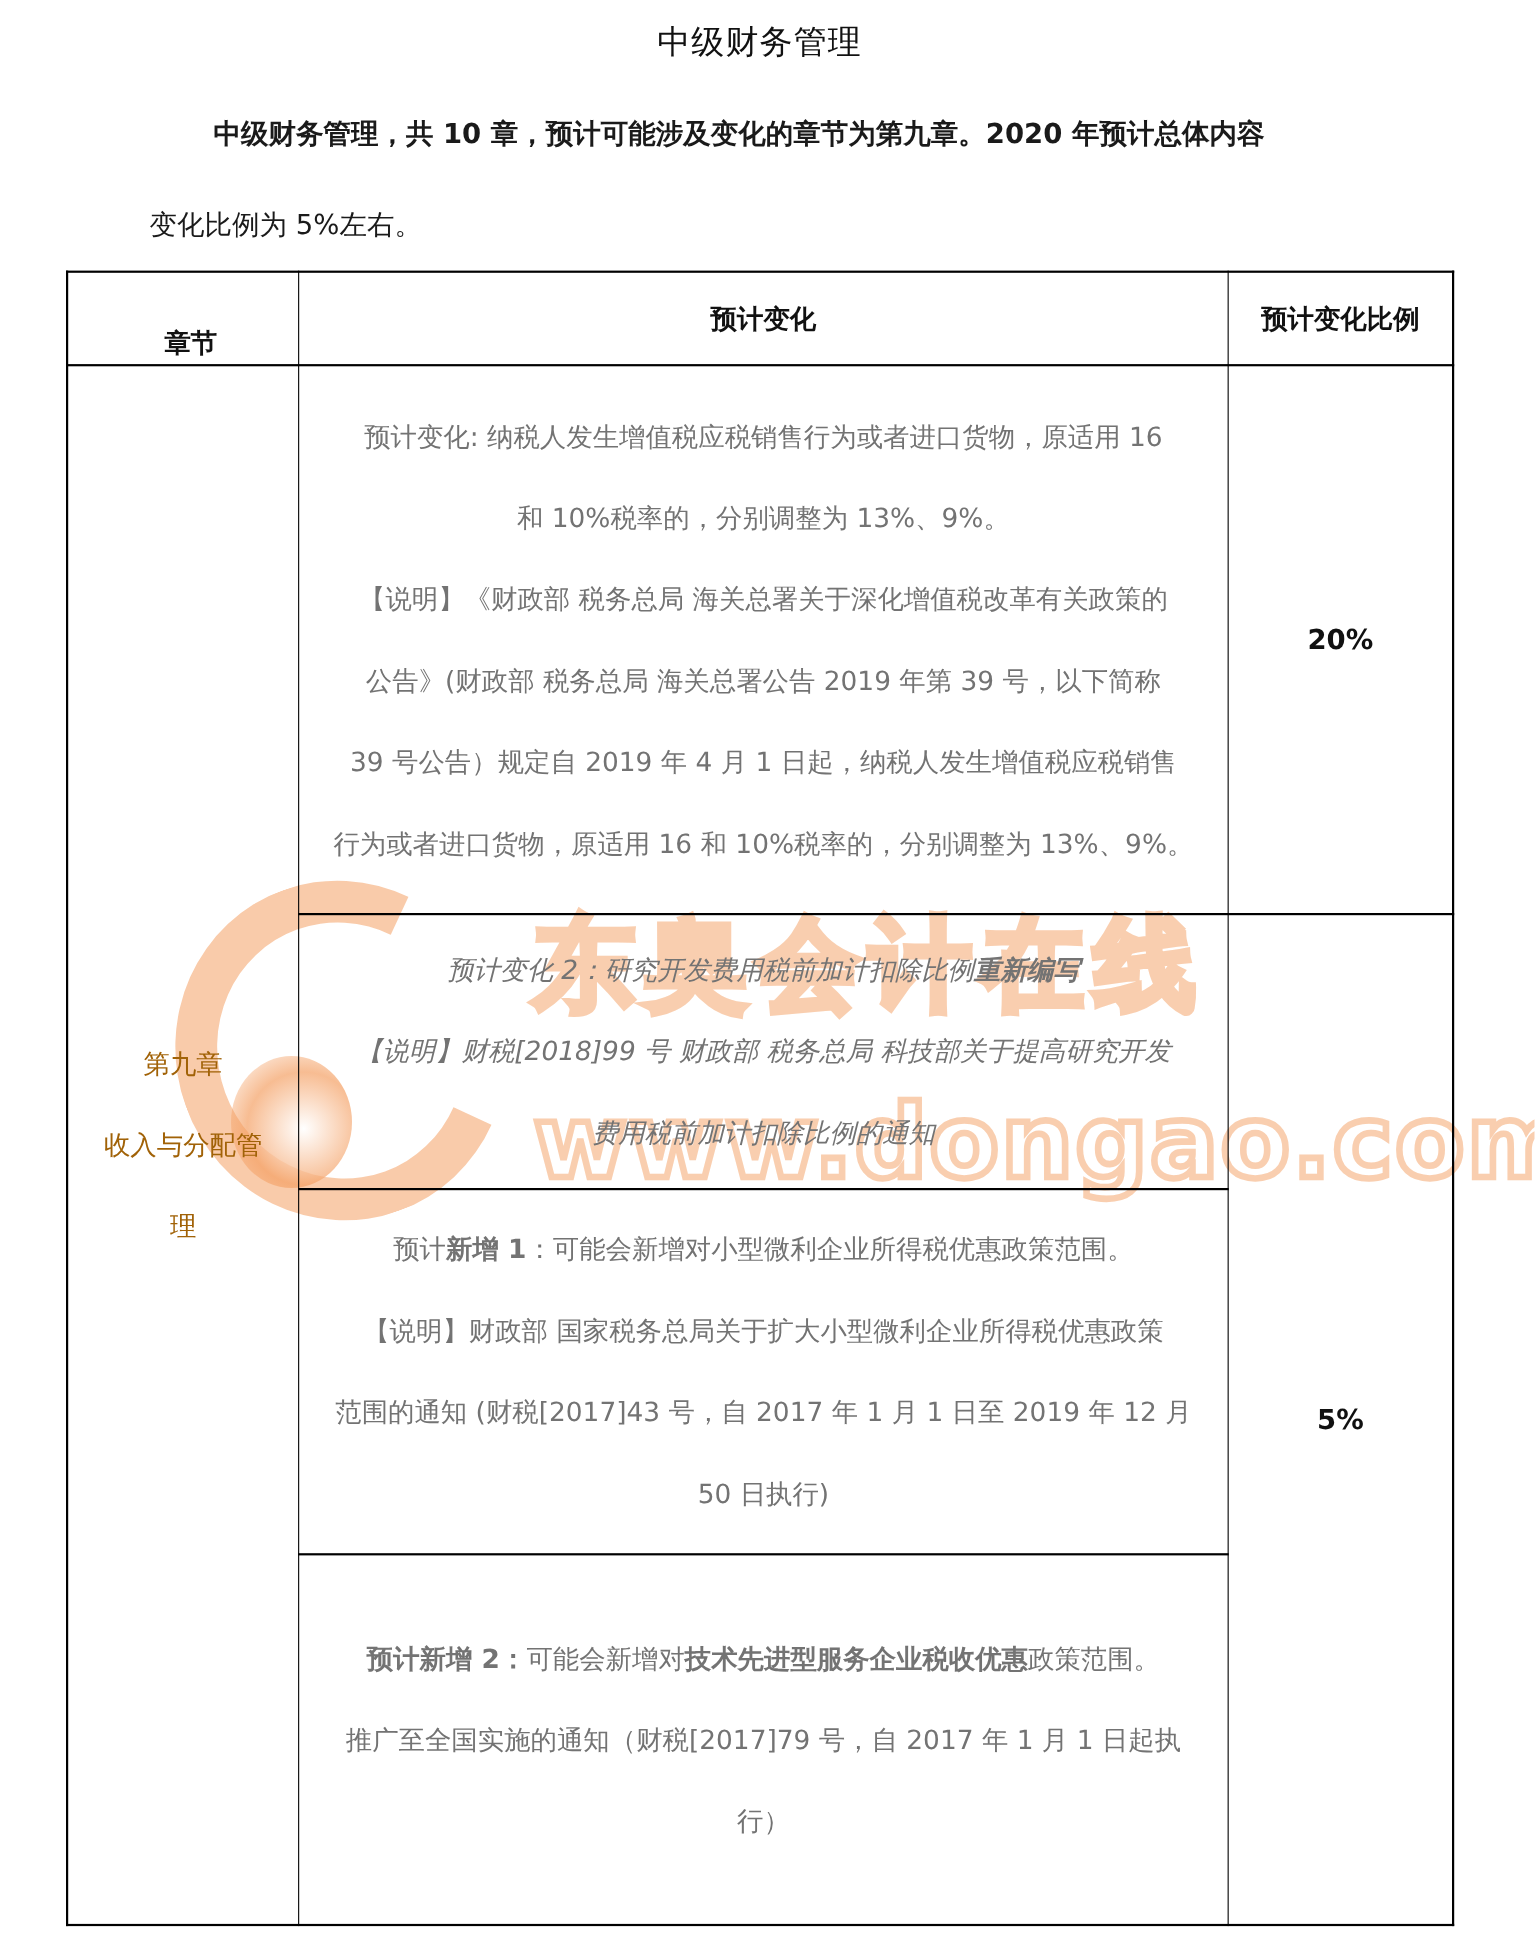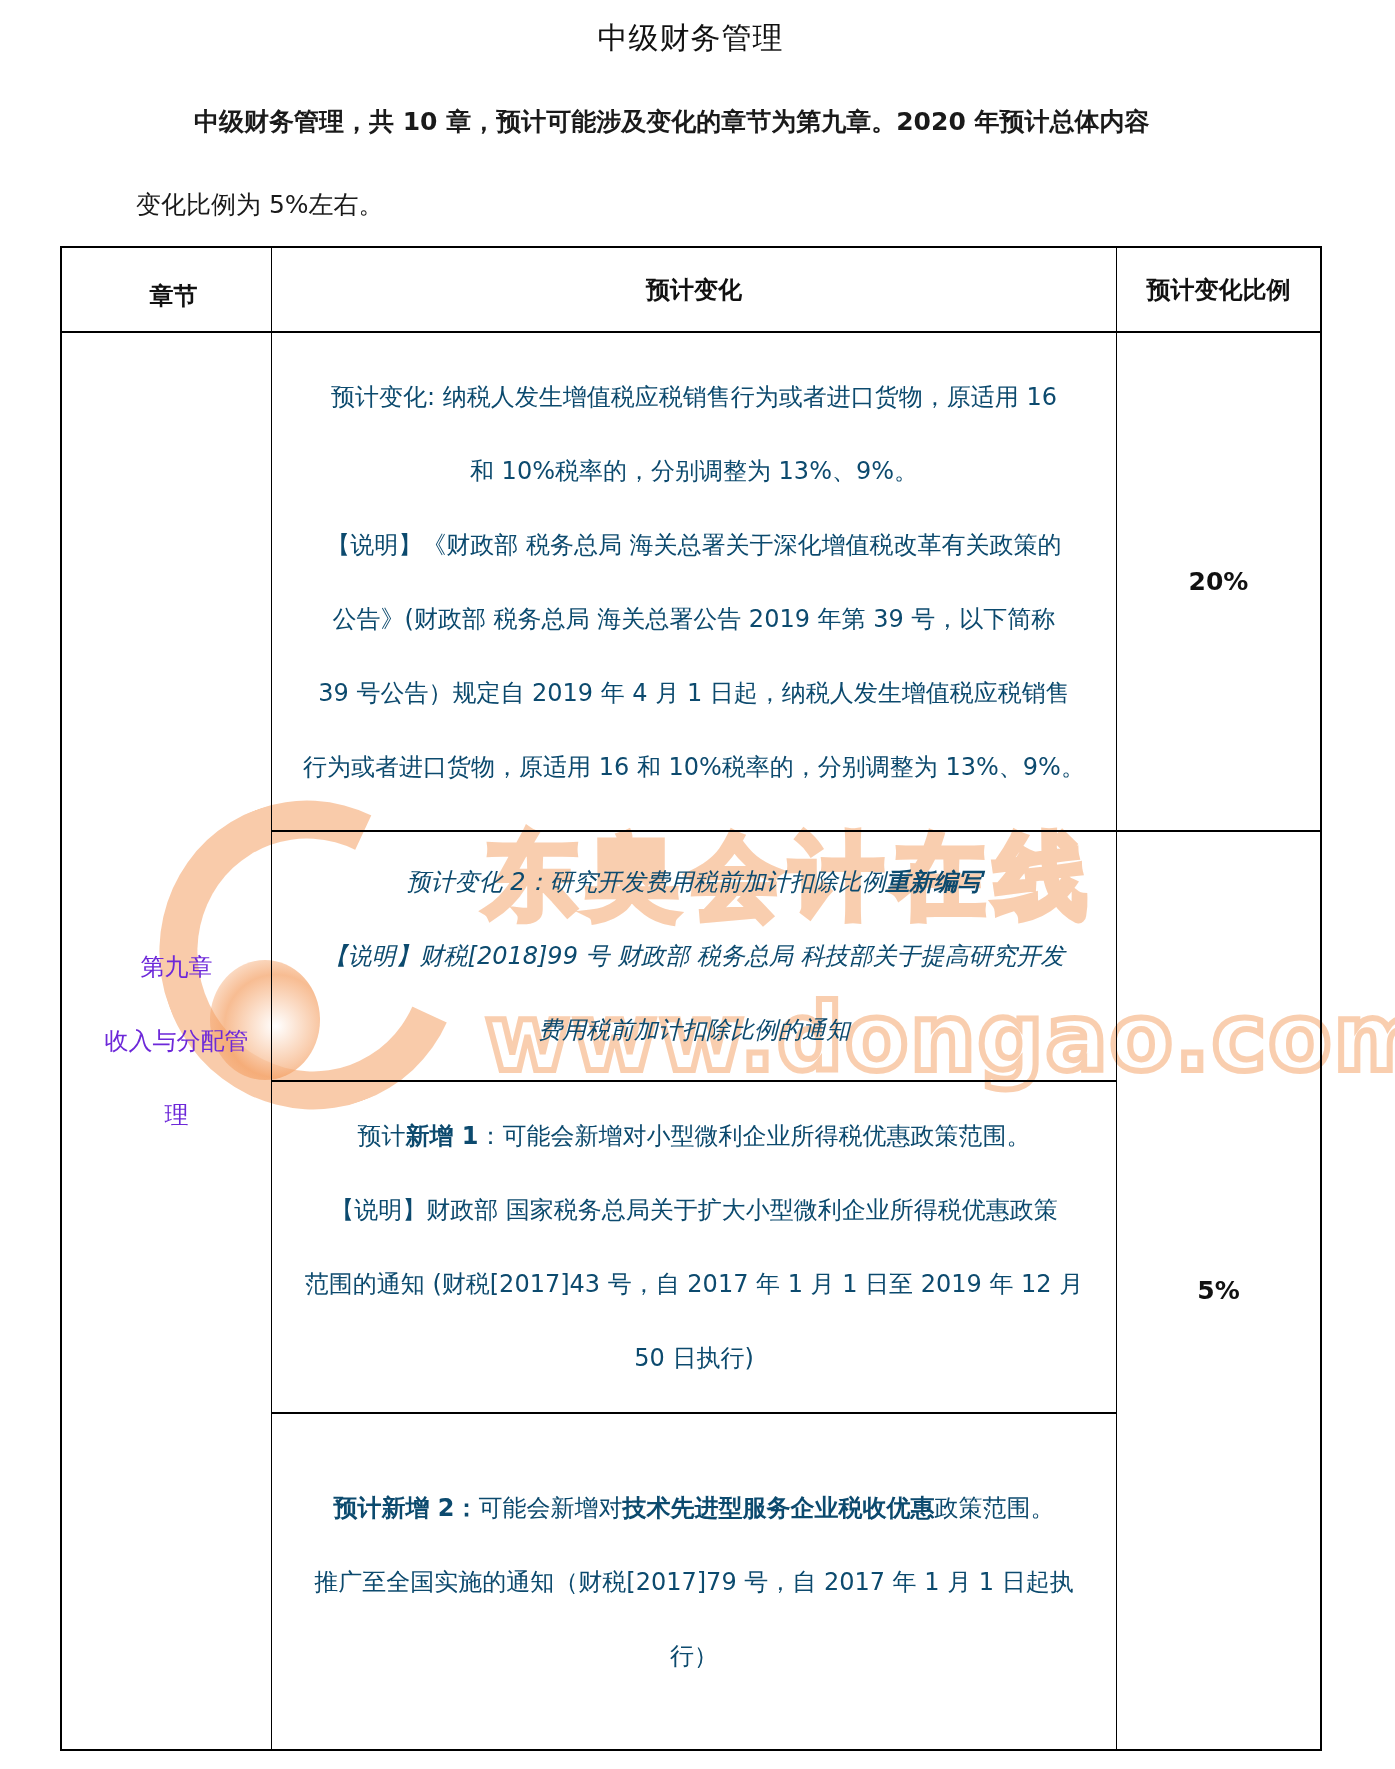--- a/index.html
+++ b/index.html
@@ -23,24 +23,24 @@
            letter-spacing:10px; white-space:nowrap; }
   .wm-url { position:absolute; left:335px; top:195px; font-size:92px; font-weight:bold;
             color:rgba(255,255,255,0); -webkit-text-stroke:6px rgba(244,165,110,0.55);
             letter-spacing:2px; white-space:nowrap; font-family:"DejaVu Sans",sans-serif; }
 
   .line { position:absolute; background:#000; z-index:2; }
   .cell { position:absolute; z-index:3; display:flex; flex-direction:column;
           justify-content:center; align-items:center; text-align:center; box-sizing:border-box; }
   .hdr { font-size:24px; font-weight:bold; }
   .pct { font-size:25px; font-weight:bold; }
-  .body-text { font-size:24px; line-height:74px; color:#0c4a6e; padding:0 14px; }
+  .body-text { font-size:24px; line-height:74px; color:#737373; padding:0 14px; }
   .body-text .ln { display:block; white-space:nowrap; }
   .b { font-weight:bold; }
-  .chapter { font-size:24px; line-height:74px; color:#6d28d9;margin-left:10px; }
+  .chapter { font-size:24px; line-height:74px; color:#a16207; }
 </style>
 </head>
 <body>
 
 <div class="title">中级财务管理</div>
 <div class="para p1">中级财务管理，共 10 章，预计可能涉及变化的章节为第九章。2020 年预计总体内容</div>
 <div class="para p2">变化比例为 5%左右。</div>
 
 <div class="watermark">
   <div class="wm-ring"></div>
@@ -58,21 +58,21 @@
 
   <div class="line" style="left:271px;top:246px;width:1px;height:1505px;"></div>
   <div class="line" style="left:1116px;top:246px;width:1px;height:1505px;"></div>
 
   <div class="line" style="left:60px;top:331px;width:1262px;height:2px;"></div>
 
   <div class="line" style="left:271px;top:830px;width:1051px;height:2px;"></div>
   <div class="line" style="left:271px;top:1080px;width:846px;height:2px;"></div>
   <div class="line" style="left:271px;top:1412px;width:846px;height:2px;"></div>
 
-  <div class="cell hdr" style="left:62px;top:244px;width:209px;height:104px;padding-left:14px;">章节</div>
+  <div class="cell hdr" style="left:62px;top:260px;width:209px;height:104px;padding-left:14px;">章节</div>
   <div class="cell hdr" style="left:272px;top:248px;width:844px;height:83px;">预计变化</div>
   <div class="cell hdr" style="left:1117px;top:248px;width:203px;height:83px;">预计变化比例</div>
 
   <div class="cell chapter" style="left:62px;top:333px;width:209px;height:1416px;">
     <span>第九章</span>
     <span>收入与分配管</span>
     <span>理</span>
   </div>
 
   <div class="cell body-text" style="left:272px;top:333px;width:844px;height:497px;">

